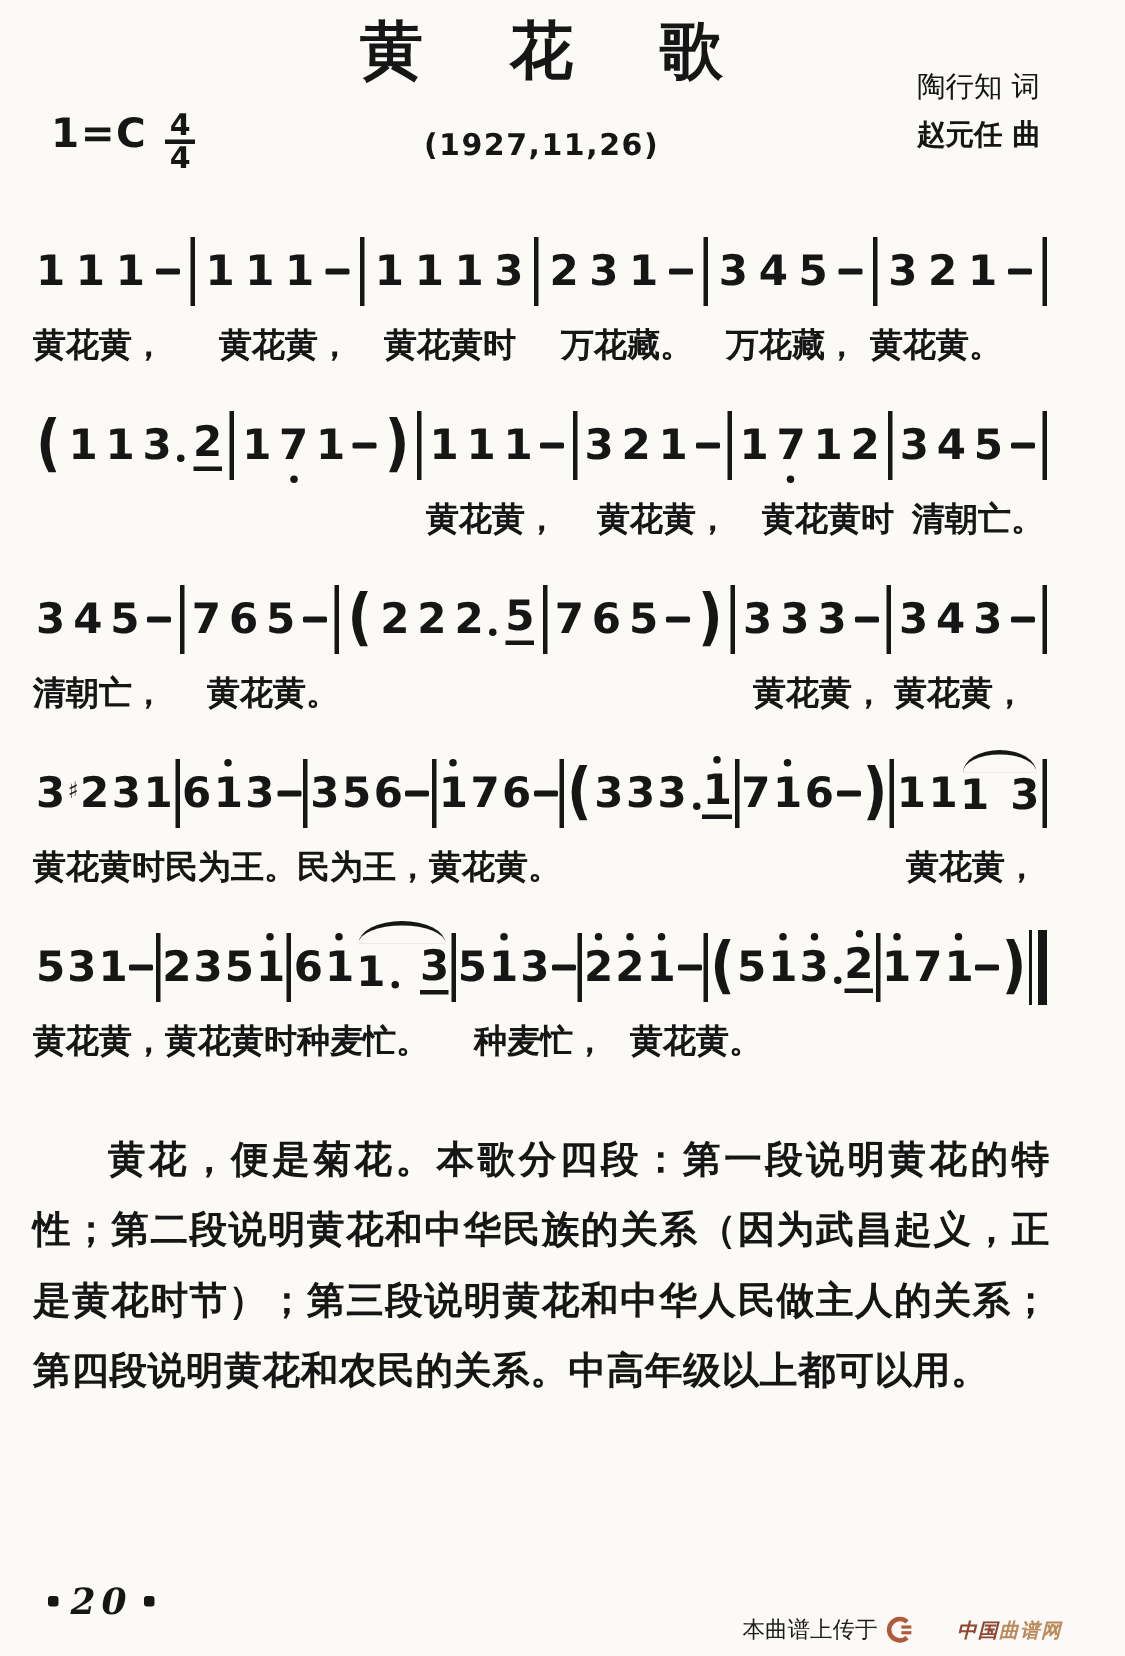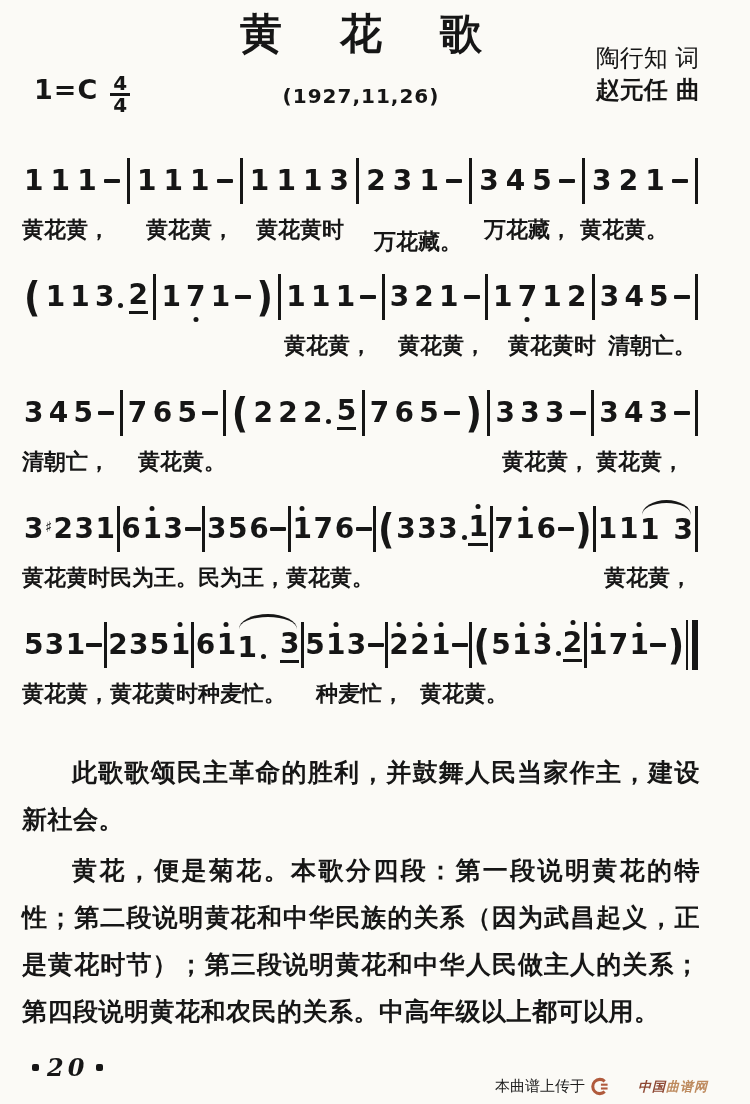--- a/index.html
+++ b/index.html
@@ -9,21 +9,21 @@
     font-family:"DejaVu Sans","Liberation Sans",sans-serif;
   }
   .page{position:relative;width:722px;height:1104px;box-sizing:border-box;padding:0 22px;}
 
   
   .header{position:relative;height:142px;}
   .title{
     text-align:center;padding-top:6px;
     font-size:42px;font-weight:bold;letter-spacing:58px;text-indent:58px;
   }
-  .credits{position:absolute;right:0;top:42px;font-size:24px;line-height:32px;text-align:left;}
+  .credits{position:absolute;right:6px;top:42px;font-size:19px;line-height:32px;text-align:left;}
   .credit-composer{font-weight:bold;}
   .keysig{position:absolute;left:12px;top:74px;display:flex;gap:12px;}
   .keyname{font-size:27px;font-weight:bold;letter-spacing:1px;}
   .timesig{display:inline-flex;flex-direction:column;align-items:center;font-size:20px;font-weight:bold;line-height:19px;}
   .timesig .num{border-bottom:3px solid #161616;padding:0 3px;}
   .date{position:absolute;left:0;right:0;top:84px;text-align:center;font-size:20px;font-weight:bold;letter-spacing:1px;}
 
   
   .music{margin-top:8px;}
   .mblock{margin-bottom:15px;}
@@ -160,21 +160,21 @@
           <span class="note">
             <span class="digit">1</span>
           </span>
           <span class="dash"></span>
           <span class="bar"></span>
         </div>
         <div class="lrow">
           <span class="lseg" style="margin-left: 0px;">黄花黄，</span>
           <span class="lseg" style="margin-left: 36px;">黄花黄，</span>
           <span class="lseg" style="margin-left: 22px;">黄花黄时</span>
-          <span class="lseg" style="margin-left: 30px; margin-top: 12px;">万花藏。</span>
+          <span class="lseg" style="margin-left: 30px;">万花藏。</span>
           <span class="lseg" style="margin-left: 22px;">万花藏，</span>
           <span class="lseg" style="margin-left: 8px;">黄花黄。</span>
         </div>
       </div>
       <div class="mblock">
         <div class="mrow">
           <span class="paren">(</span>
           <span class="note">
             <span class="digit">1</span>
           </span>
@@ -530,21 +530,20 @@
         </div>
         <div class="lrow">
           <span class="lseg" style="margin-left: 0px;">黄花黄，黄花黄时种麦忙。</span>
           <span class="lseg" style="margin-left: 30px;">种麦忙，</span>
           <span class="lseg" style="margin-left: 16px;">黄花黄。</span>
         </div>
       </div>
     </div>
 
   <div class="prose">
-    <p>此歌歌颂民主革命的胜利，并鼓舞人民当家作主，建设新社会。</p>
     <p>黄花，便是菊花。本歌分四段：第一段说明黄花的特性；第二段说明黄花和中华民族的关系（因为武昌起义，正是黄花时节）；第三段说明黄花和中华人民做主人的关系；第四段说明黄花和农民的关系。中高年级以上都可以用。</p>
   </div>
 
   <div class="pagenum">
     <span class="pdot"></span>
     <span>20</span>
     <span class="pdot"></span>
   </div>
 
   <div class="upload">

